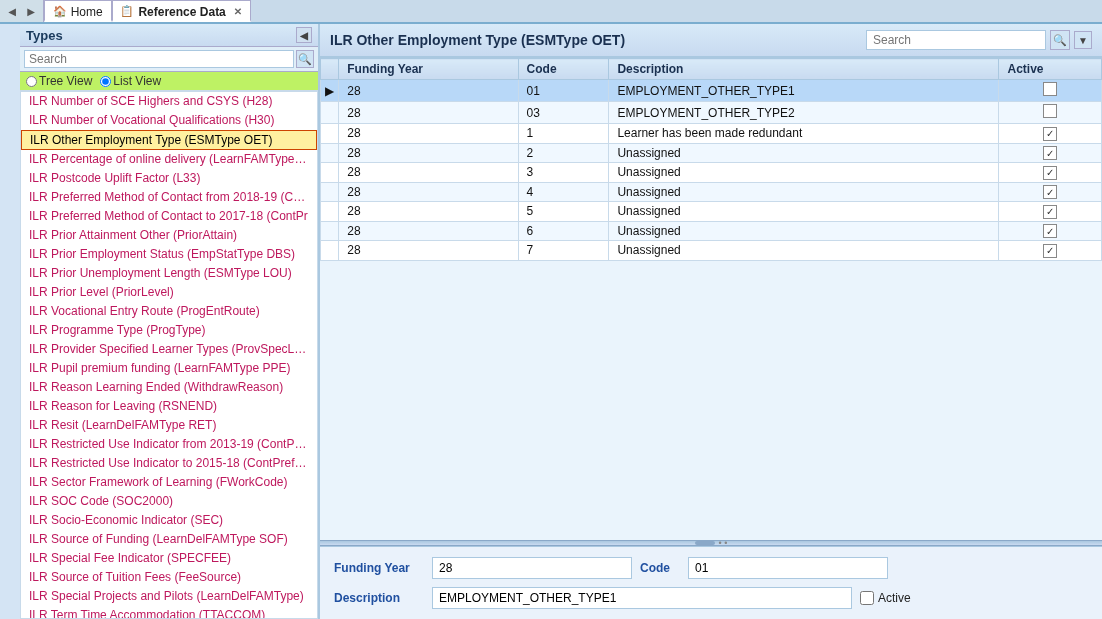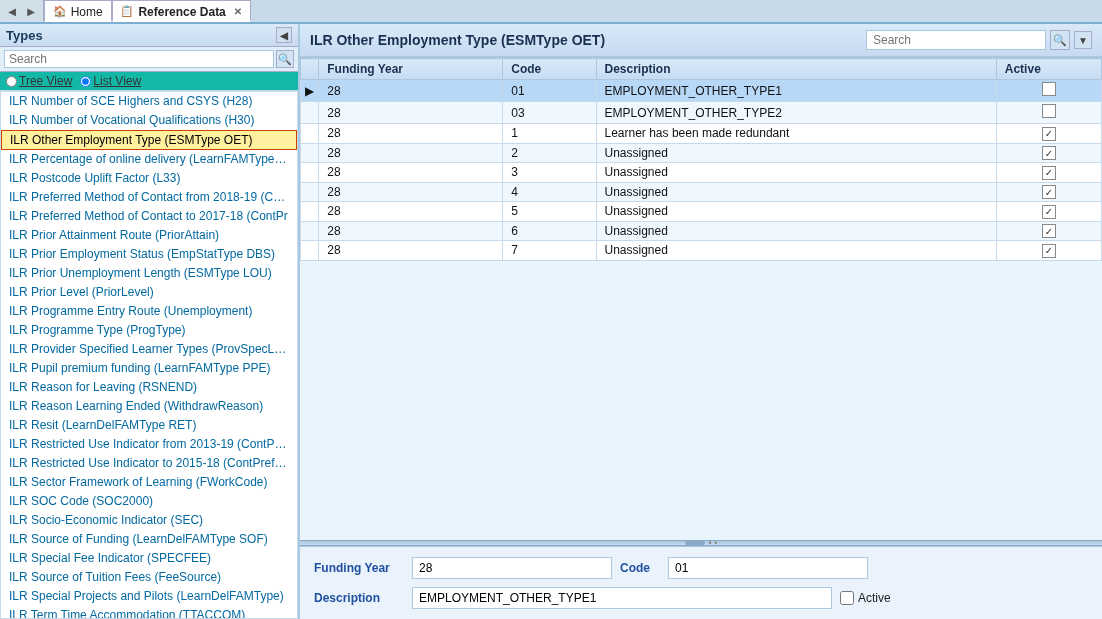--- a/index.html
+++ b/index.html
@@ -50,20 +50,21 @@
       color: #666;
       cursor: pointer;
       margin-left: 4px;
     }
     .tab-icon { font-size: 11px; }
 
     
     .main-content {
       display: flex;
       height: calc(619px - 24px);
+      margin-left: 20px;
     }
 
     
     .left-panel {
       width: 300px;
       min-width: 300px;
       background: #eaf2fb;
       border-right: 2px solid #aac8e0;
       display: flex;
       flex-direction: column;
@@ -111,47 +112,46 @@
       background: #d0e4f4;
       display: flex; align-items: center; justify-content: center;
       cursor: pointer; font-size: 11px; color: #444;
     }
 
     
     .view-options {
       display: flex;
       align-items: flex-end;
       padding: 2px 6px;
-      background: #14b8a6;
+      background: #bef264;
       border-bottom: 1px solid #c8daea;
       gap: 8px;
       font-size: 11px;
       color: #333;
-      text-decoration: underline;
     }
     .radio-label {
       display: flex; align-items: center; gap: 2px; cursor: pointer;
     }
     input[type="radio"] { margin: 0; width: 11px; height: 11px; }
 
     
     .types-list {
       flex: 1;
       overflow-y: auto;
       background: white;
       border: 1px solid #c8daea;
       margin: 0;
     }
     .list-item {
       padding: 2px 8px;
       cursor: pointer;
       white-space: nowrap;
       overflow: hidden;
       text-overflow: ellipsis;
-      color: #0369a1;
+      color: #be185d;
       border-bottom: 1px solid transparent;
       font-size: 12px;
     }
     .list-item.selected {
       background: #fff0a0;
       border: 1px solid #cc4400;
       color: #000;
     }
 
     
@@ -381,30 +381,30 @@
     </div>
 
     <div class="types-list" id="types-list">
         <div class="list-item">ILR Number of SCE Highers and CSYS (H28)</div>
         <div class="list-item">ILR Number of Vocational Qualifications (H30)</div>
         <div class="list-item selected">ILR Other Employment Type (ESMType OET)</div>
         <div class="list-item">ILR Percentage of online delivery (LearnFAMType PO</div>
         <div class="list-item">ILR Postcode Uplift Factor (L33)</div>
         <div class="list-item">ILR Preferred Method of Contact from 2018-19 (Cont</div>
         <div class="list-item">ILR Preferred Method of Contact to 2017-18 (ContPr</div>
-        <div class="list-item">ILR Prior Attainment Route (PriorAttain)</div>
+        <div class="list-item">ILR Prior Attainment Other (PriorAttain)</div>
         <div class="list-item">ILR Prior Employment Status (EmpStatType DBS)</div>
         <div class="list-item">ILR Prior Unemployment Length (ESMType LOU)</div>
         <div class="list-item">ILR Prior Level (PriorLevel)</div>
-        <div class="list-item">ILR Programme Entry Route (Unemployment)</div>
+        <div class="list-item">ILR Vocational Entry Route (ProgEntRoute)</div>
         <div class="list-item">ILR Programme Type (ProgType)</div>
         <div class="list-item">ILR Provider Specified Learner Types (ProvSpecLearnN</div>
         <div class="list-item">ILR Pupil premium funding (LearnFAMType PPE)</div>
+        <div class="list-item">ILR Reason Learning Ended (WithdrawReason)</div>
         <div class="list-item">ILR Reason for Leaving (RSNEND)</div>
-        <div class="list-item">ILR Reason Learning Ended (WithdrawReason)</div>
         <div class="list-item">ILR Resit (LearnDelFAMType RET)</div>
         <div class="list-item">ILR Restricted Use Indicator from 2013-19 (ContPrefL</div>
         <div class="list-item">ILR Restricted Use Indicator to 2015-18 (ContPrefTyp</div>
         <div class="list-item">ILR Sector Framework of Learning (FWorkCode)</div>
         <div class="list-item">ILR SOC Code (SOC2000)</div>
         <div class="list-item">ILR Socio-Economic Indicator (SEC)</div>
         <div class="list-item">ILR Source of Funding (LearnDelFAMType SOF)</div>
         <div class="list-item">ILR Special Fee Indicator (SPECFEE)</div>
         <div class="list-item">ILR Source of Tuition Fees (FeeSource)</div>
         <div class="list-item">ILR Special Projects and Pilots (LearnDelFAMType)</div>

